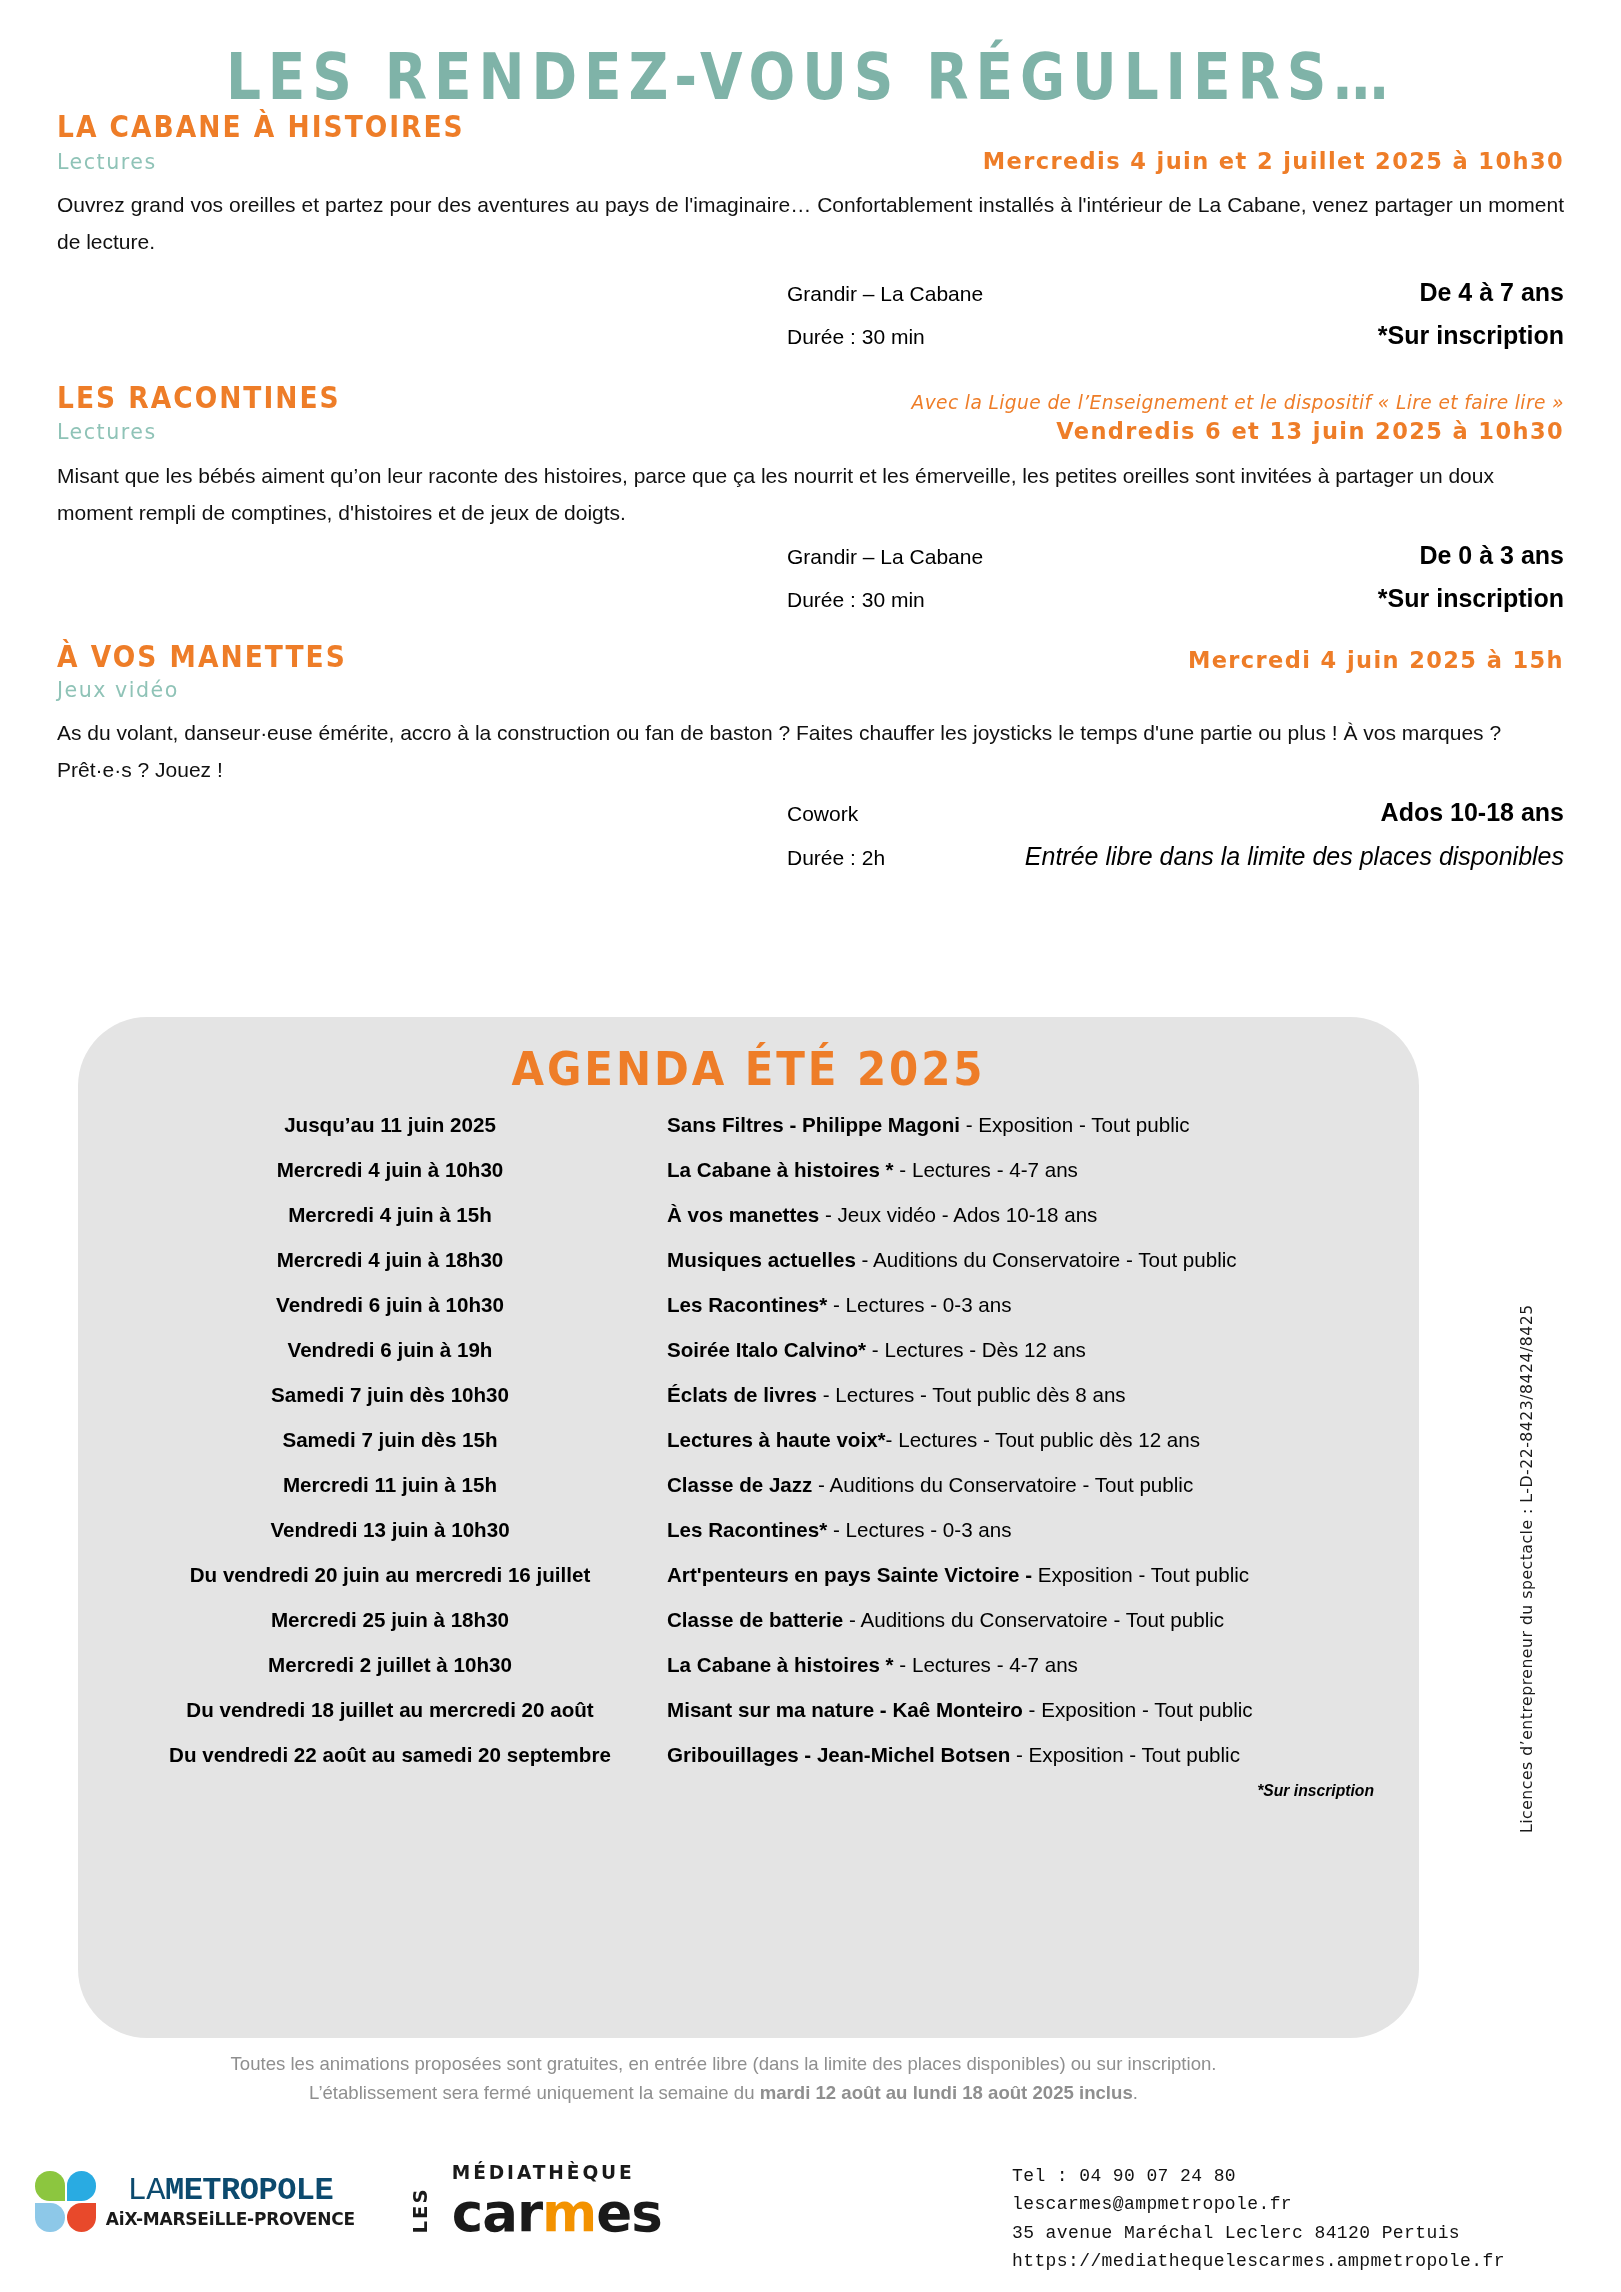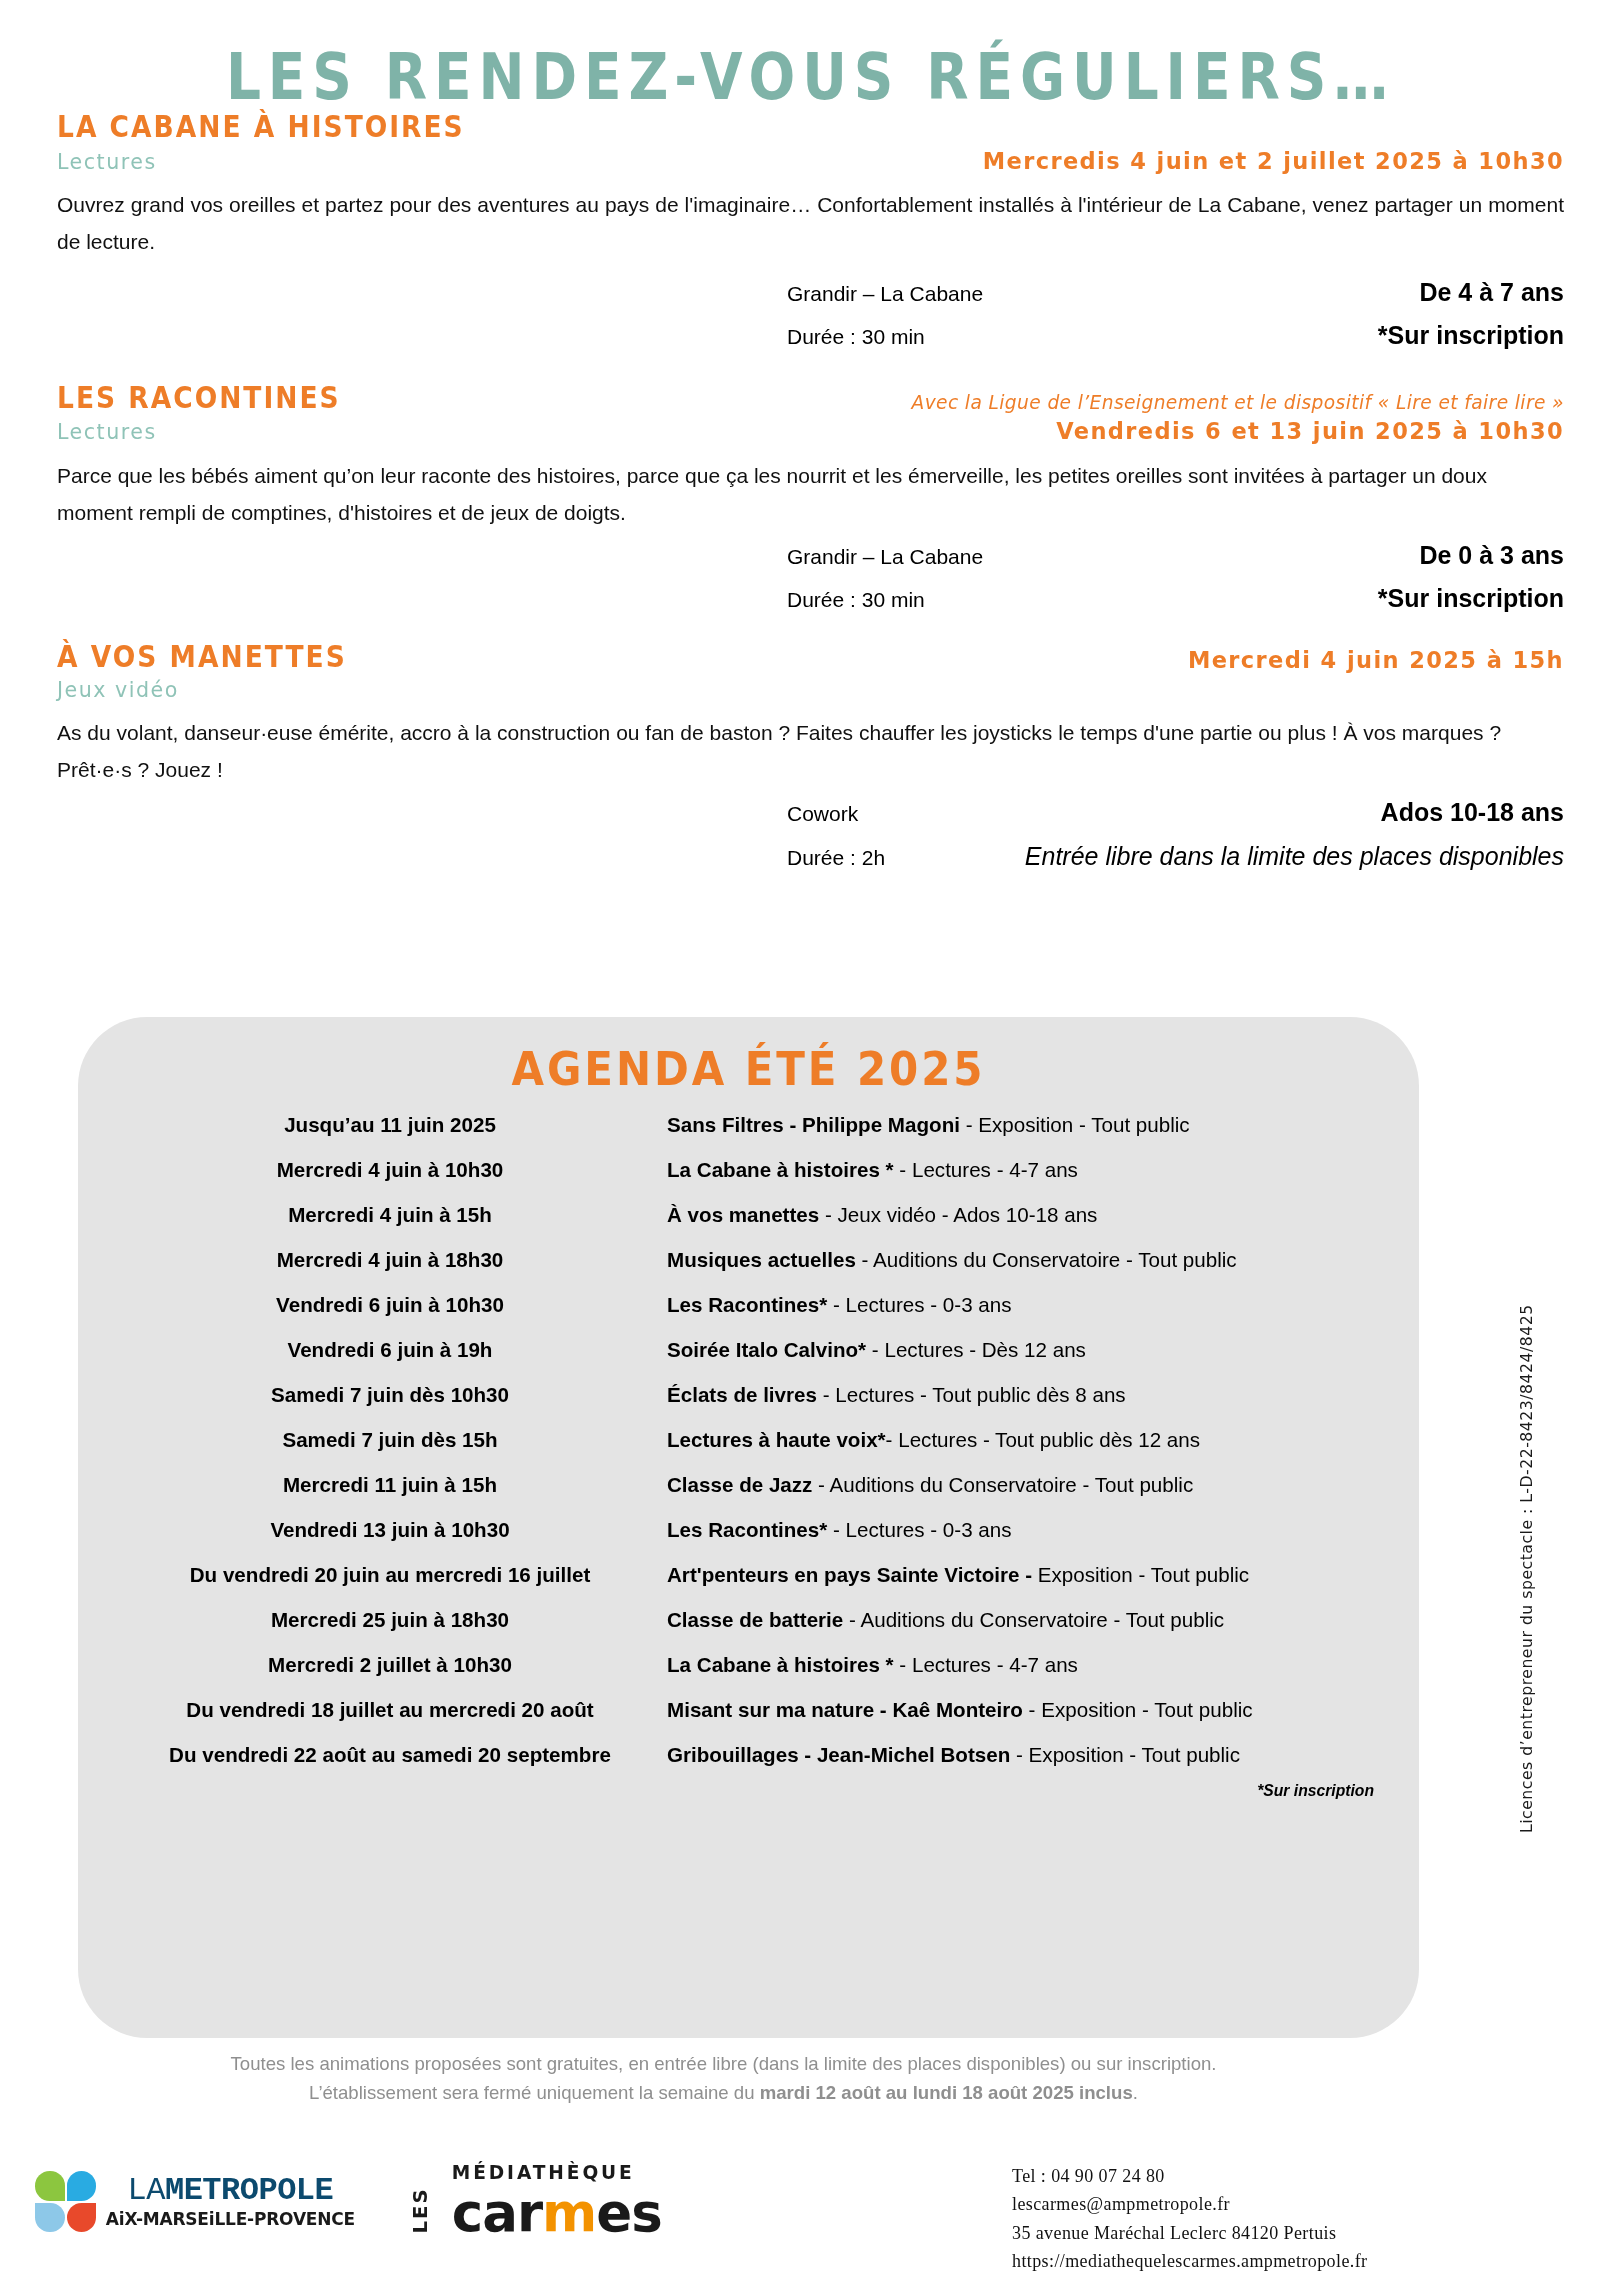--- a/index.html
+++ b/index.html
@@ -286,21 +286,21 @@
     font-weight: 700;
     letter-spacing: -1px;
     color: #1a1a1a;
     margin-top: 3.9px;
   }
   .carmes-word .m { color: #F39200; }
   .contact {
     position: absolute;
     left: 1012px;
     top: 5.9px;
-    font-family: Liberation Serif, serif;
+    font-family: Liberation Mono, monospace;
     font-size: 18px;
     line-height: 1.58;
     color: #111;
     letter-spacing: 0.4px;
   }
 </style>
 </head>
 <body>
 
 <div class="page">
@@ -333,21 +333,21 @@
 
   <div class="rv-section" style="margin-top:25.5px;">
     <div class="rv-headrow">
       <div class="rv-name">LES RACONTINES</div>
       <div class="rv-partner">Avec la Ligue de l’Enseignement et le dispositif « Lire et faire lire »</div>
     </div>
     <div class="rv-subrow">
       <div class="rv-type">Lectures</div>
       <div class="rv-date">Vendredis 6 et 13 juin 2025 à 10h30</div>
     </div>
-    <p class="rv-body nojust">Parce que les bébés aiment qu’on leur raconte des histoires, parce que ça les nourrit et les émerveille, les petites oreilles sont invitées à partager un doux moment rempli de comptines, d'histoires et de jeux de doigts.</p>
+    <p class="rv-body nojust">Misant que les bébés aiment qu’on leur raconte des histoires, parce que ça les nourrit et les émerveille, les petites oreilles sont invitées à partager un doux moment rempli de comptines, d'histoires et de jeux de doigts.</p>
     <div class="rv-meta" style="margin-top:2px;">
       <div class="rv-meta-line">
         <span class="rv-meta-spacer"></span>
         <span class="rv-meta-mid">Grandir – La Cabane</span>
         <span class="rv-meta-right">De 0 à 3 ans</span>
       </div>
       <div class="rv-meta-line">
         <span class="rv-meta-spacer"></span>
         <span class="rv-meta-mid">Durée : 30 min</span>
         <span class="rv-meta-right">*Sur inscription</span>

